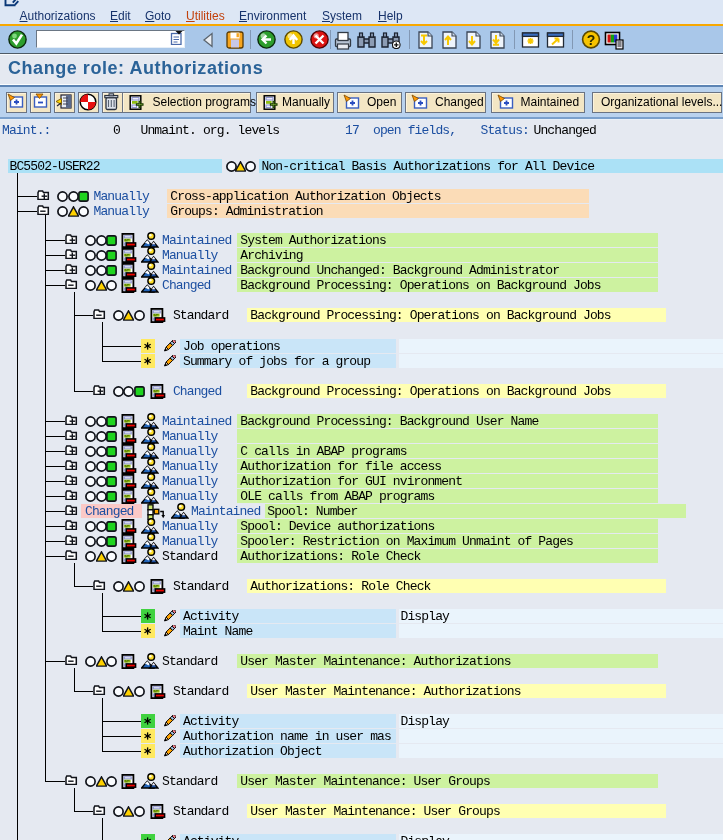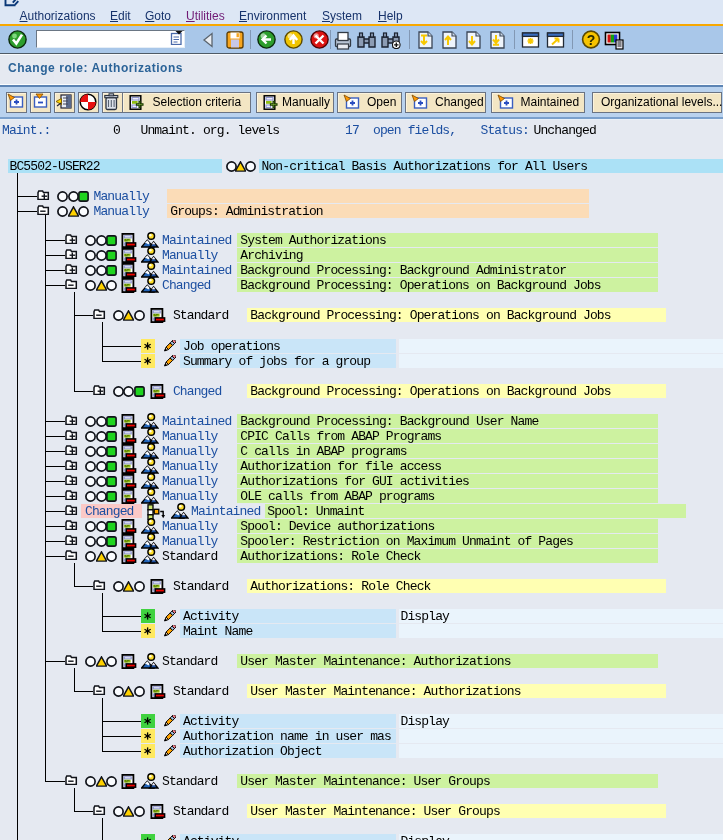--- a/index.html
+++ b/index.html
@@ -16,21 +16,21 @@
 </style></head><body>
 <div id="p">
 
 <div class="ab" style="left:0;top:0;width:723px;height:25px;background:#dde7f5"></div>
 <svg class="ic " width="18" height="10" viewBox="0 0 18 10" style="left:2px;top:0px">
       <path d="M3.5,-2 V5.2 H13.5 M13.1,4.6 L16.3,1.1 M10.8,2.6 L14.4,-1.4" fill="none" stroke="#0a3878" stroke-width="1.9"></path>
     </svg>
 <div class="tx sans" style="left:19.5px;top:9px;font-size:12px;color:#17336b"><span style="text-decoration:underline">A</span>uthorizations</div>
 <div class="tx sans" style="left:110px;top:9px;font-size:12px;color:#17336b"><span style="text-decoration:underline">E</span>dit</div>
 <div class="tx sans" style="left:145px;top:9px;font-size:12px;color:#17336b"><span style="text-decoration:underline">G</span>oto</div>
-<div class="tx sans" style="left:186px;top:9px;font-size:12px;color:#701a75"><span style="text-decoration:underline">U</span>tilities</div>
+<div class="tx sans" style="left:186px;top:9px;font-size:12px;color:#c2410c"><span style="text-decoration:underline">U</span>tilities</div>
 <div class="tx sans" style="left:239px;top:9px;font-size:12px;color:#17336b"><span style="text-decoration:underline">E</span>nvironment</div>
 <div class="tx sans" style="left:322px;top:9px;font-size:12px;color:#17336b"><span style="text-decoration:underline">S</span>ystem</div>
 <div class="tx sans" style="left:378px;top:9px;font-size:12px;color:#17336b"><span style="text-decoration:underline">H</span>elp</div>
 <div class="ab" style="left:0;top:24px;width:723px;height:2px;background:#f8a800"></div>
 <div class="ab" style="left:0;top:26px;width:723px;height:27px;background:#a9c7e9"></div>
 <div class="ab" style="left:0;top:53px;width:723px;height:1px;background:#4e5a66"></div>
 <div class="ab" style="left:0;top:54px;width:723px;height:1px;background:#f8fafc"></div>
 <svg class="ic " width="19" height="19" viewBox="0 0 19 19" style="left:8px;top:30px">
       <circle cx="9.5" cy="9.5" r="8.6" fill="#2d9e2d" stroke="#0a2a0a" stroke-width="1.4"></circle>
       <circle cx="6.5" cy="6" r="2.4" fill="#7fd87f"></circle>
@@ -125,21 +125,21 @@
       <text x="10" y="14.5" text-anchor="middle" font-family="Liberation Sans" font-size="14" font-weight="bold" fill="#2a2a00">?</text>
     </svg>
 <svg class="ic " width="20" height="19" viewBox="0 0 20 19" style="left:604px;top:31px">
       <rect x="1.5" y="1.5" width="14" height="12" fill="#fff" stroke="#000" stroke-width="1.6"></rect>
       <rect x="3.5" y="3.5" width="3.3" height="8" fill="#d01010"></rect>
       <rect x="6.8" y="3.5" width="3.2" height="8" fill="#10a010"></rect>
       <rect x="10" y="3.5" width="3.4" height="8" fill="#2a3ad0"></rect>
       <rect x="12" y="9" width="7" height="9" fill="#e8e8f0" stroke="#000" stroke-width="1.2"></rect>
       <path d="M13.5,11 h4 M13.5,13 h4 M13.5,15 h4" stroke="#000" stroke-width="0.9"></path>
     </svg>
-<div class="tx sans" style="left:8px;top:61px;font-size:12px;font-weight:bold;letter-spacing:0.55px;color:#2b6398">Change role: Authorizations</div>
+<div class="tx sans" style="left:8px;top:61px;font-size:18px;font-weight:bold;letter-spacing:0.55px;color:#2b6398">Change role: Authorizations</div>
 <div class="ab" style="left:0;top:84px;width:723px;height:1px;background:#fbfdfe"></div>
 <div class="ab" style="left:0;top:85px;width:723px;height:2px;background:#5c84b4"></div>
 <div class="ab" style="left:0;top:87px;width:723px;height:30px;background:#b9d2ee"></div>
 <div class="ab" style="left:0;top:117px;width:723px;height:2px;background:#7aa0cc"></div>
 <div class="ab" style="left:0;top:119px;width:723px;height:1px;background:#e8f0f8"></div>
 <div class="btn" style="left:6px;width:21px"></div>
 <div class="btn" style="left:30px;width:21px"></div>
 <div class="btn" style="left:54px;width:21px"></div>
 <div class="btn" style="left:78px;width:21px"></div>
 <div class="btn" style="left:102px;width:21px"></div>
@@ -172,21 +172,21 @@
       <path d="M6.5,7 v7 M9.3,7 v7 M12.1,7 v7" stroke="#5a6472" stroke-width="1.1"></path>
     </svg>
 <div class="btn" style="left:122px;width:129px"></div>
 <svg class="ic " width="16" height="15" viewBox="0 0 16 15" style="left:129px;top:95px">
       <rect x="1.2" y="0.8" width="10.6" height="13.4" fill="#fff" stroke="#000" stroke-width="1.5"></rect>
       <rect x="3" y="2.6" width="7" height="2.4" fill="#fff" stroke="#8890cc" stroke-width="1.1"></rect>
       <rect x="3" y="6" width="5.6" height="2.8" fill="#8fbe12"></rect>
       <rect x="3" y="10" width="4.6" height="2.4" fill="#fff" stroke="#8890cc" stroke-width="1.1"></rect>
       <path d="M8.6,11.2 h1.4 v-2.6 h2.6 v-1.4 h-2.6 v-2.6 h-1.4 v2.6 h-2.6 v1.4 h2.6 z" transform="translate(1.4,1.6)" fill="#9cce4e" stroke="#1a3a00" stroke-width="1.1"></path>
     </svg>
-<div class="btxt" style="left:152.5px;top:93px">Selection criteria</div>
+<div class="btxt" style="left:152.5px;top:93px">Selection programs</div>
 <div class="btn" style="left:255.5px;width:78.5px"></div>
 <svg class="ic " width="16" height="15" viewBox="0 0 16 15" style="left:262.5px;top:95px">
       <rect x="1.2" y="0.8" width="10.6" height="13.4" fill="#fff" stroke="#000" stroke-width="1.5"></rect>
       <rect x="3" y="2.6" width="7" height="2.4" fill="#fff" stroke="#8890cc" stroke-width="1.1"></rect>
       <rect x="3" y="6" width="5.6" height="2.8" fill="#8fbe12"></rect>
       <rect x="3" y="10" width="4.6" height="2.4" fill="#fff" stroke="#8890cc" stroke-width="1.1"></rect>
       <path d="M8.6,11.2 h1.4 v-2.6 h2.6 v-1.4 h-2.6 v-2.6 h-1.4 v2.6 h-2.6 v1.4 h2.6 z" transform="translate(1.4,1.6)" fill="#9cce4e" stroke="#1a3a00" stroke-width="1.1"></path>
     </svg>
 <div class="btxt" style="left:282.0px;top:93px">Manually</div>
 <div class="btn" style="left:336.5px;width:65px"></div>
@@ -264,37 +264,38 @@
 <svg class="ic " width="11" height="11" viewBox="0 0 11 11" style="left:225.5px;top:160.5px">
       <circle cx="5.5" cy="5.5" r="4.6" fill="#fafcff" stroke="#10131a" stroke-width="1.7"></circle>
     </svg>
 <svg class="ic " width="11" height="11" viewBox="0 0 11 11" style="left:235px;top:160.5px">
       <polygon points="5.5,0.8 10.6,10.1 0.4,10.1" fill="#ffd200" stroke="#10131a" stroke-width="1.4"></polygon>
     </svg>
 <svg class="ic " width="11" height="11" viewBox="0 0 11 11" style="left:244.5px;top:160.5px">
       <circle cx="5.5" cy="5.5" r="4.6" fill="#fafcff" stroke="#10131a" stroke-width="1.7"></circle>
     </svg>
 <div class="box" style="left:259px;top:159px;width:464px;background:#abe1f6;height:14px"></div>
-<div class="tx" style="left:261.5px;top:160px">Non-critical Basis Authorizations for All Users</div>
+<div class="tx" style="left:261.5px;top:160px">Non-critical Basis Authorizations for All Device</div>
 <svg class="ic " width="13" height="10" viewBox="0 0 13 10" style="left:36.5px;top:190px">
       <path d="M1,2.6 L1,9.4 L11.3,9.4 L11.3,2.6 L6.5,2.6 L5.6,0.9 L1.8,0.9 L1,2.6 Z" fill="#fff" stroke="#10131a" stroke-width="1.5"></path>
       <line x1="7.3" y1="3.6" x2="7.3" y2="9" stroke="#10131a" stroke-width="1.4"></line>
       <line x1="4.6" y1="6.2" x2="10.2" y2="6.2" stroke="#10131a" stroke-width="1.4"></line>
     </svg>
 <svg class="ic " width="11" height="11" viewBox="0 0 11 11" style="left:57.3px;top:190.5px">
       <circle cx="5.5" cy="5.5" r="4.6" fill="#fafcff" stroke="#10131a" stroke-width="1.7"></circle>
     </svg>
 <svg class="ic " width="11" height="11" viewBox="0 0 11 11" style="left:67.7px;top:190.5px">
       <circle cx="5.5" cy="5.5" r="4.6" fill="#fafcff" stroke="#10131a" stroke-width="1.7"></circle>
     </svg>
 <svg class="ic " width="11" height="11" viewBox="0 0 11 11" style="left:78.10000000000001px;top:190.5px">
       <rect x="0.9" y="0.9" width="9.2" height="9.2" rx="1.8" fill="#1fd41f" stroke="#10131a" stroke-width="1.6"></rect>
     </svg>
 <div class="tx bl" style="left:93.5px;top:190px">Manually</div>
 <div class="box" style="left:167.3px;top:189px;width:421.7px;background:#fbdcb7;height:14px"></div>
+<div class="tx" style="left:170.3px;top:190px">Cross-application Authorization Objects</div>
 <svg class="ic " width="13" height="10" viewBox="0 0 13 10" style="left:36.5px;top:205px">
       <path d="M1,2.6 L1,9.4 L11.3,9.4 L11.3,2.6 L6.5,2.6 L5.6,0.9 L1.8,0.9 L1,2.6 Z" fill="#fff" stroke="#10131a" stroke-width="1.5"></path>
       <line x1="3.2" y1="6.2" x2="8.6" y2="6.2" stroke="#10131a" stroke-width="1.4"></line>
     </svg>
 <svg class="ic " width="11" height="11" viewBox="0 0 11 11" style="left:57.3px;top:205.5px">
       <circle cx="5.5" cy="5.5" r="4.6" fill="#fafcff" stroke="#10131a" stroke-width="1.7"></circle>
     </svg>
 <svg class="ic " width="11" height="11" viewBox="0 0 11 11" style="left:67.7px;top:205.5px">
       <polygon points="5.5,0.8 10.6,10.1 0.4,10.1" fill="#ffd200" stroke="#10131a" stroke-width="1.4"></polygon>
     </svg>
@@ -395,21 +396,21 @@
 <svg class="ic " width="18" height="16" viewBox="0 0 18 16" style="left:140.5px;top:262px">
       <circle cx="10.2" cy="4" r="3.3" fill="#ffdf28" stroke="#000" stroke-width="1.5"></circle>
       <circle cx="9.4" cy="3.2" r="1.2" fill="#fffceb"></circle>
       <polygon points="0.5,15 6.3,8.2 12.6,15" fill="#2264b8" stroke="#000" stroke-width="1.3"></polygon>
       <polygon points="3.9,11 6.3,8.2 8.7,11 7.4,12.6 5.6,11.2" fill="#f8fbff" stroke="none"></polygon>
       <polygon points="8.6,15 12.6,9.8 16.9,15" fill="#1d4f9e" stroke="#000" stroke-width="1.3"></polygon>
       <polygon points="10.8,12.2 12.6,9.8 14.4,12.2" fill="#f4eef8" stroke="none"></polygon>
     </svg>
 <div class="tx bl" style="left:162px;top:264px">Maintained</div>
 <div class="box" style="left:237.3px;top:263px;width:421.2px;background:#cdf2a0;height:14px"></div>
-<div class="tx" style="left:240.3px;top:264px">Background Processing: Background Administrator</div>
+<div class="tx" style="left:240.3px;top:264px">Background Unchanged: Background Administrator</div>
 <svg class="ic " width="13" height="10" viewBox="0 0 13 10" style="left:65px;top:279px">
       <path d="M1,2.6 L1,9.4 L11.3,9.4 L11.3,2.6 L6.5,2.6 L5.6,0.9 L1.8,0.9 L1,2.6 Z" fill="#fff" stroke="#10131a" stroke-width="1.5"></path>
       <line x1="3.2" y1="6.2" x2="8.6" y2="6.2" stroke="#10131a" stroke-width="1.4"></line>
     </svg>
 <svg class="ic " width="11" height="11" viewBox="0 0 11 11" style="left:85.3px;top:279.5px">
       <circle cx="5.5" cy="5.5" r="4.6" fill="#fafcff" stroke="#10131a" stroke-width="1.7"></circle>
     </svg>
 <svg class="ic " width="11" height="11" viewBox="0 0 11 11" style="left:95.7px;top:279.5px">
       <polygon points="5.5,0.8 10.6,10.1 0.4,10.1" fill="#ffd200" stroke="#10131a" stroke-width="1.4"></polygon>
     </svg>
@@ -582,21 +583,20 @@
 <svg class="ic " width="18" height="16" viewBox="0 0 18 16" style="left:140.5px;top:428px">
       <circle cx="10.2" cy="4" r="3.3" fill="#ffdf28" stroke="#000" stroke-width="1.5"></circle>
       <circle cx="9.4" cy="3.2" r="1.2" fill="#fffceb"></circle>
       <polygon points="0.5,15 6.3,8.2 12.6,15" fill="#2264b8" stroke="#000" stroke-width="1.3"></polygon>
       <polygon points="3.9,11 6.3,8.2 8.7,11 7.4,12.6 5.6,11.2" fill="#f8fbff" stroke="none"></polygon>
       <polygon points="8.6,15 12.6,9.8 16.9,15" fill="#1d4f9e" stroke="#000" stroke-width="1.3"></polygon>
       <polygon points="10.8,12.2 12.6,9.8 14.4,12.2" fill="#f4eef8" stroke="none"></polygon>
     </svg>
 <div class="tx bl" style="left:162px;top:430px">Manually</div>
 <div class="box" style="left:237.3px;top:429px;width:421.2px;background:#cdf2a0;height:14px"></div>
-<div class="tx" style="left:240.3px;top:430px">CPIC Calls from ABAP Programs</div>
 <svg class="ic " width="13" height="10" viewBox="0 0 13 10" style="left:65px;top:445px">
       <path d="M1,2.6 L1,9.4 L11.3,9.4 L11.3,2.6 L6.5,2.6 L5.6,0.9 L1.8,0.9 L1,2.6 Z" fill="#fff" stroke="#10131a" stroke-width="1.5"></path>
       <line x1="7.3" y1="3.6" x2="7.3" y2="9" stroke="#10131a" stroke-width="1.4"></line>
       <line x1="4.6" y1="6.2" x2="10.2" y2="6.2" stroke="#10131a" stroke-width="1.4"></line>
     </svg>
 <svg class="ic " width="11" height="11" viewBox="0 0 11 11" style="left:85.3px;top:445.5px">
       <circle cx="5.5" cy="5.5" r="4.6" fill="#fafcff" stroke="#10131a" stroke-width="1.7"></circle>
     </svg>
 <svg class="ic " width="11" height="11" viewBox="0 0 11 11" style="left:95.7px;top:445.5px">
       <circle cx="5.5" cy="5.5" r="4.6" fill="#fafcff" stroke="#10131a" stroke-width="1.7"></circle>
@@ -681,21 +681,21 @@
 <svg class="ic " width="18" height="16" viewBox="0 0 18 16" style="left:140.5px;top:473px">
       <circle cx="10.2" cy="4" r="3.3" fill="#ffdf28" stroke="#000" stroke-width="1.5"></circle>
       <circle cx="9.4" cy="3.2" r="1.2" fill="#fffceb"></circle>
       <polygon points="0.5,15 6.3,8.2 12.6,15" fill="#2264b8" stroke="#000" stroke-width="1.3"></polygon>
       <polygon points="3.9,11 6.3,8.2 8.7,11 7.4,12.6 5.6,11.2" fill="#f8fbff" stroke="none"></polygon>
       <polygon points="8.6,15 12.6,9.8 16.9,15" fill="#1d4f9e" stroke="#000" stroke-width="1.3"></polygon>
       <polygon points="10.8,12.2 12.6,9.8 14.4,12.2" fill="#f4eef8" stroke="none"></polygon>
     </svg>
 <div class="tx bl" style="left:162px;top:475px">Manually</div>
 <div class="box" style="left:237.3px;top:474px;width:421.2px;background:#cdf2a0;height:14px"></div>
-<div class="tx" style="left:240.3px;top:475px">Authorizations for GUI activities</div>
+<div class="tx" style="left:240.3px;top:475px">Authorization for GUI nvironment</div>
 <svg class="ic " width="13" height="10" viewBox="0 0 13 10" style="left:65px;top:490px">
       <path d="M1,2.6 L1,9.4 L11.3,9.4 L11.3,2.6 L6.5,2.6 L5.6,0.9 L1.8,0.9 L1,2.6 Z" fill="#fff" stroke="#10131a" stroke-width="1.5"></path>
       <line x1="7.3" y1="3.6" x2="7.3" y2="9" stroke="#10131a" stroke-width="1.4"></line>
       <line x1="4.6" y1="6.2" x2="10.2" y2="6.2" stroke="#10131a" stroke-width="1.4"></line>
     </svg>
 <svg class="ic " width="11" height="11" viewBox="0 0 11 11" style="left:85.3px;top:490.5px">
       <circle cx="5.5" cy="5.5" r="4.6" fill="#fafcff" stroke="#10131a" stroke-width="1.7"></circle>
     </svg>
 <svg class="ic " width="11" height="11" viewBox="0 0 11 11" style="left:95.7px;top:490.5px">
       <circle cx="5.5" cy="5.5" r="4.6" fill="#fafcff" stroke="#10131a" stroke-width="1.7"></circle>
@@ -742,21 +742,21 @@
 <svg class="ic " width="18" height="16" viewBox="0 0 18 16" style="left:171px;top:503px">
       <circle cx="10.2" cy="4" r="3.3" fill="#ffdf28" stroke="#000" stroke-width="1.5"></circle>
       <circle cx="9.4" cy="3.2" r="1.2" fill="#fffceb"></circle>
       <polygon points="0.5,15 6.3,8.2 12.6,15" fill="#2264b8" stroke="#000" stroke-width="1.3"></polygon>
       <polygon points="3.9,11 6.3,8.2 8.7,11 7.4,12.6 5.6,11.2" fill="#f8fbff" stroke="none"></polygon>
       <polygon points="8.6,15 12.6,9.8 16.9,15" fill="#1d4f9e" stroke="#000" stroke-width="1.3"></polygon>
       <polygon points="10.8,12.2 12.6,9.8 14.4,12.2" fill="#f4eef8" stroke="none"></polygon>
     </svg>
 <div class="tx bl" style="left:191px;top:505px">Maintained</div>
 <div class="box" style="left:265px;top:504px;width:421.3px;background:#cdf2a0;height:14px"></div>
-<div class="tx" style="left:267.3px;top:505px">Spool: Unmaint</div>
+<div class="tx" style="left:267.3px;top:505px">Spool: Number</div>
 <svg class="ic " width="13" height="10" viewBox="0 0 13 10" style="left:65px;top:520px">
       <path d="M1,2.6 L1,9.4 L11.3,9.4 L11.3,2.6 L6.5,2.6 L5.6,0.9 L1.8,0.9 L1,2.6 Z" fill="#fff" stroke="#10131a" stroke-width="1.5"></path>
       <line x1="7.3" y1="3.6" x2="7.3" y2="9" stroke="#10131a" stroke-width="1.4"></line>
       <line x1="4.6" y1="6.2" x2="10.2" y2="6.2" stroke="#10131a" stroke-width="1.4"></line>
     </svg>
 <svg class="ic " width="11" height="11" viewBox="0 0 11 11" style="left:85.3px;top:520.5px">
       <circle cx="5.5" cy="5.5" r="4.6" fill="#fafcff" stroke="#10131a" stroke-width="1.7"></circle>
     </svg>
 <svg class="ic " width="11" height="11" viewBox="0 0 11 11" style="left:95.7px;top:520.5px">
       <circle cx="5.5" cy="5.5" r="4.6" fill="#fafcff" stroke="#10131a" stroke-width="1.7"></circle>

